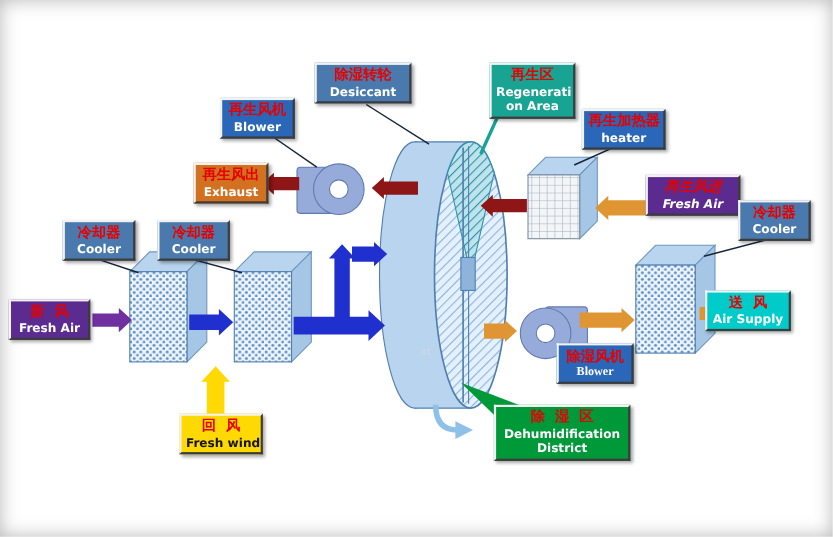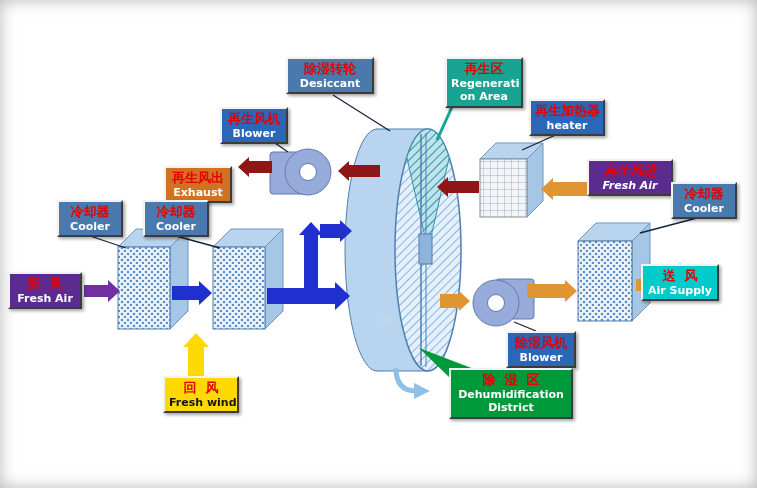--- a/index.html
+++ b/index.html
@@ -138,37 +138,37 @@
     <polygon points="419,348 449,377 495,377" fill="var(--green,#00993a)"></polygon>
 
     <text x="382" y="323" font-size="10" fill="#cfd8e0">xt</text>
   </svg>
 
   <div class="label bg-steel" style="left:286px;top:57px;width:88px;">
     <div class="cn">除湿转轮</div>
     <div class="en">Desiccant</div>
   </div>
 
-  <div class="label bg-blue" style="left:220px;top:89px;width:68px;margin-top:18px;">
+  <div class="label bg-blue" style="left:200px;top:89px;width:68px;">
     <div class="cn">再生风机</div>
     <div class="en">Blower</div>
   </div>
 
   <div class="label bg-teal" style="left:445px;top:57px;width:78px;">
     <div class="cn">再生区</div>
     <div class="en">Regenerati</div>
     <div class="en">on Area</div>
   </div>
 
   <div class="label bg-blue" style="left:529px;top:99px;width:76px;">
     <div class="cn">再生加热器</div>
     <div class="en">heater</div>
   </div>
 
-  <div class="label bg-orange" style="left:164px;top:148px;width:68px;margin-top:18px;">
+  <div class="label bg-orange" style="left:176px;top:148px;width:68px;">
     <div class="cn">再生风出</div>
     <div class="en">Exhaust</div>
   </div>
 
   <div class="label bg-purple" style="left:587px;top:159px;width:86px;font-style:italic;">
     <div class="cn">再生风进</div>
     <div class="en">Fresh Air</div>
   </div>
 
   <div class="label bg-steel" style="left:57px;top:200px;width:66px;">
@@ -194,21 +194,21 @@
   <div class="label bg-cyan" style="left:641px;top:264px;width:78px;">
     <div class="cn">送  风</div>
     <div class="en">Air Supply</div>
   </div>
 
   <div class="label bg-yellow" style="left:163px;top:376px;width:76px;">
     <div class="cn">回  风</div>
     <div class="en en-dark">Fresh wind</div>
   </div>
 
-  <div class="label bg-blue" style="left:506px;top:331px;width:70px;">
+  <div class="label bg-blue" style="left:506px;top:312px;width:70px;font-family:Liberation Serif, serif;">
     <div class="cn">除湿风机</div>
     <div class="en">Blower</div>
   </div>
 
   <div class="label bg-green" style="left:449px;top:368px;width:124px;">
     <div class="cn">除  湿  区</div>
     <div class="en">Dehumidification</div>
     <div class="en">District</div>
   </div>
 

